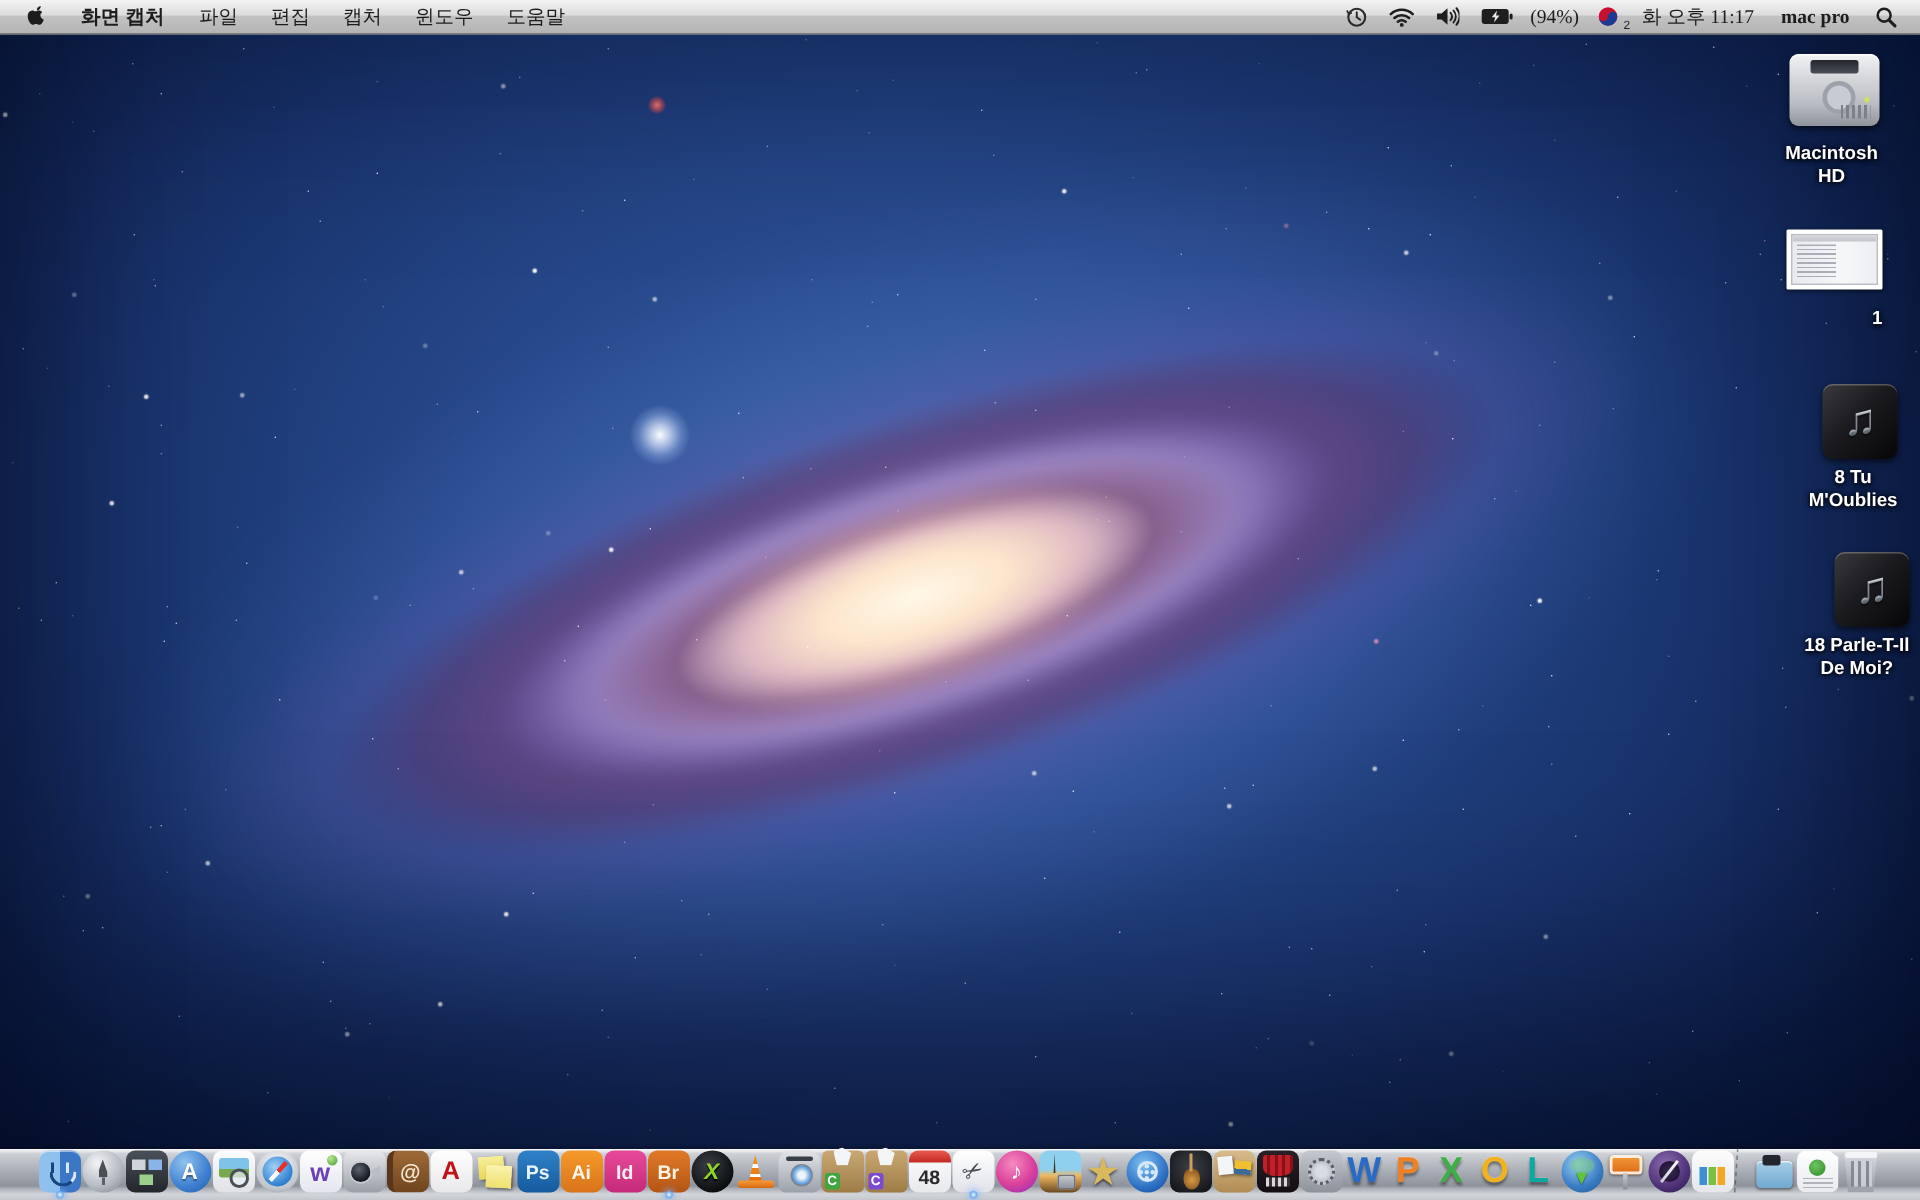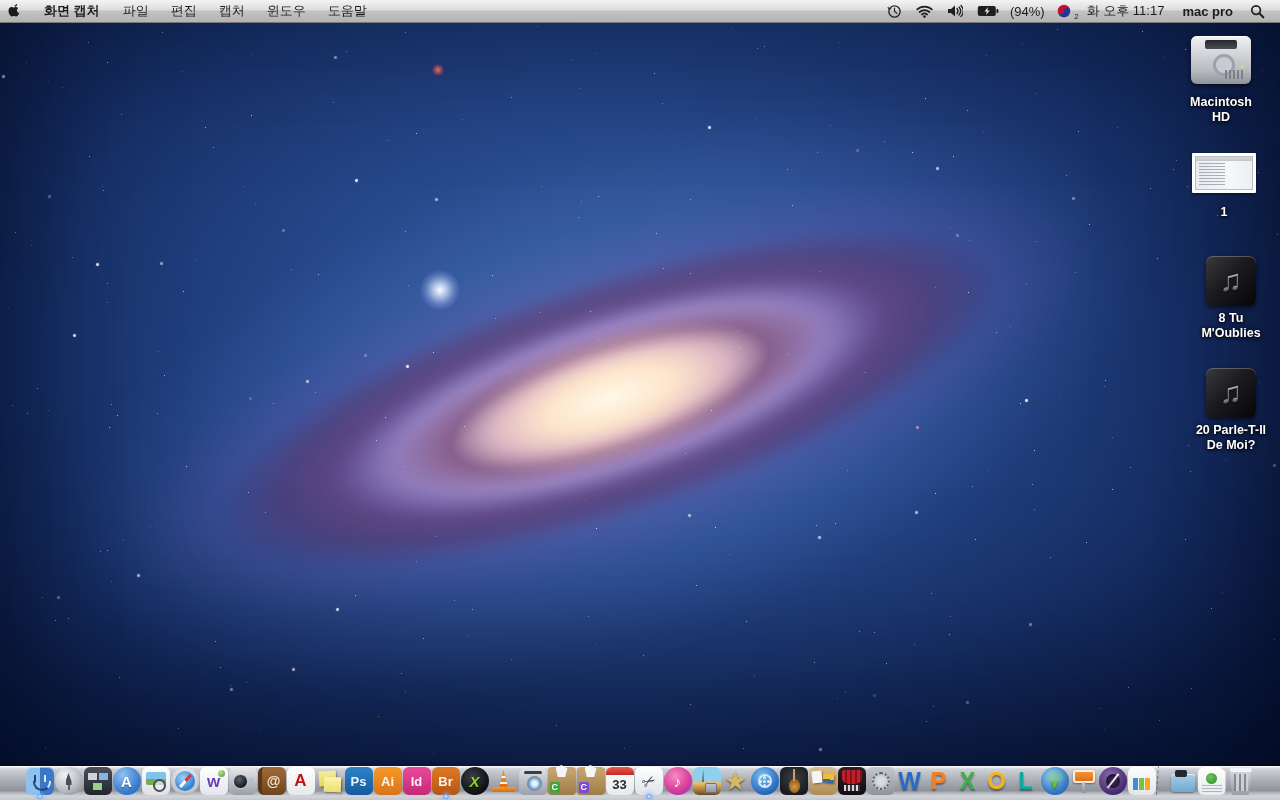--- a/index.html
+++ b/index.html
@@ -26,33 +26,33 @@
     background:radial-gradient(circle, rgba(255,255,255,.98) 0%, rgba(225,235,255,.75) 22%, rgba(180,205,255,.3) 50%, rgba(160,190,255,0) 72%);}
   #red-star{position:absolute;left:432px;top:64px;width:12px;height:12px;border-radius:50%;
     background:radial-gradient(circle, rgba(255,130,120,.95) 0%, rgba(230,80,80,.55) 45%, rgba(220,60,60,0) 75%);}
   #stars{position:absolute;left:0;top:0;width:1px;height:1px;background:transparent;border-radius:50%;}
   #vignette{position:absolute;inset:0;box-shadow:inset 0 -120px 160px rgba(2,6,24,.55), inset 0 60px 120px rgba(2,6,24,.25);}
   
   #menubar{position:absolute;left:0;top:0;width:1280px;height:22px;z-index:50;
     background:linear-gradient(180deg,#f4f4f4 0%,#dcdcdc 45%,#c2c2c2 50%,#b4b4b4 100%);
     border-bottom:1px solid rgba(40,40,40,.6);
     display:flex;align-items:center;color:#1c1c1c;font-size:13px;}
-  #menubar .left{display:flex;align-items:center;gap:0;padding-left:0;}
+  #menubar .left{display:flex;align-items:center;gap:0;padding-left:10px;}
   .menu-item{padding:0 11px;line-height:22px;white-space:nowrap;}
   .menu-item.appname{font-weight:bold;padding:0 12px;}
   #apple-menu{padding:0 10px 0 8px;display:flex;align-items:center;}
   #menubar .right{margin-left:auto;display:flex;align-items:center;gap:8px;padding-right:12px;}
   .mb-ic{display:flex;align-items:center;justify-content:center;padding:0 3px;}
-  .mb-text{white-space:nowrap;}
+  .mb-text{white-space:nowrap;font-family:Liberation Serif, serif;}
   #clock-text{padding:0 4px;}
   #user-text{font-weight:bold;padding:0 6px;}
   #flag-badge{position:relative;}
   #flag-badge .sub2{position:absolute;right:-4px;bottom:-2px;font-size:8px;color:#222;}
   
-  .desk-icon{position:absolute;display:flex;flex-direction:column;align-items:center;z-index:10;}
+  .desk-icon{position:absolute;display:flex;flex-direction:column;align-items:flex-end;z-index:10;}
   .desk-label{margin-top:5px;color:#fff;font-weight:bold;font-size:12.5px;line-height:15px;text-align:center;
     text-shadow:0 1px 3px rgba(0,0,0,.95),0 0 4px rgba(0,0,0,.8);white-space:pre-line;}
   
   .hd-art{width:66px;height:60px;position:relative;}
   .hd-body{position:absolute;left:3px;top:6px;width:60px;height:48px;border-radius:6px;
     background:linear-gradient(180deg,#f2f3f5 0%,#d4d6da 35%,#b9bcc2 70%,#8f939b 100%);
     box-shadow:0 2px 4px rgba(0,0,0,.55), inset 0 1px 0 rgba(255,255,255,.9);}
   .hd-slot{position:absolute;left:14px;top:4px;width:32px;height:9px;border-radius:2px;background:linear-gradient(180deg,#24262b,#4a4e57);}
   .hd-ring{position:absolute;left:22px;top:18px;width:16px;height:16px;border-radius:50%;border:3px solid #9da1a9;background:#c8cbd1;}
   .hd-vents{position:absolute;right:6px;bottom:5px;width:20px;height:9px;
@@ -310,21 +310,21 @@
     <span class="song-note">♫</span>
   </div>
   <div class="desk-label">8 Tu
 M'Oublies</div>
 </div>
 
 <div class="desk-icon" style="left:1197px;top:368px;width:84px;margin-left:-8px;">
   <div class="song-art">
     <span class="song-note">♫</span>
   </div>
-  <div class="desk-label">20 Parle-T-Il
+  <div class="desk-label">18 Parle-T-Il
 De Moi?</div>
 </div>
 
 <div id="dock">
   <div id="dock-shelf"></div>
   <div id="dock-items">
       <div class="dock-item">
         <div class="di dk-finder"></div>
         <span class="run-dot"></span>
       </div>
@@ -403,21 +403,21 @@
           <span class="glyph">C</span>
         </div>
       </div>
       <div class="dock-item">
         <div class="di dk-unarchiver-purple">
           <span class="glyph">C</span>
         </div>
       </div>
       <div class="dock-item">
         <div class="di dk-ical">
-          <span class="glyph">33</span>
+          <span class="glyph">48</span>
         </div>
       </div>
       <div class="dock-item">
         <div class="di dk-grab">
           <span class="glyph">✂</span>
         </div>
         <span class="run-dot"></span>
       </div>
       <div class="dock-item">
         <div class="di dk-itunes">

